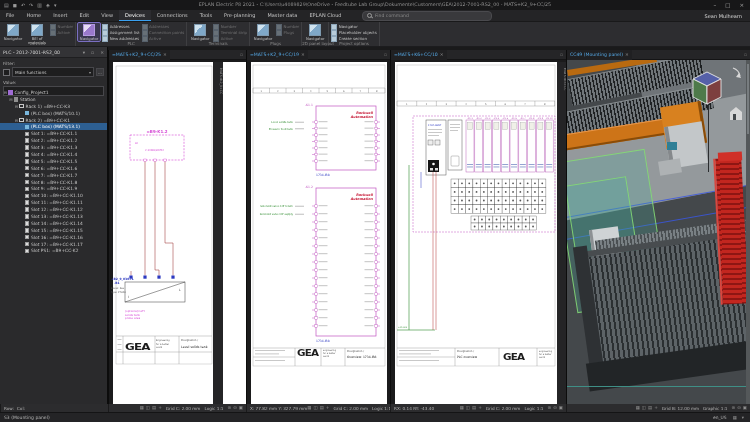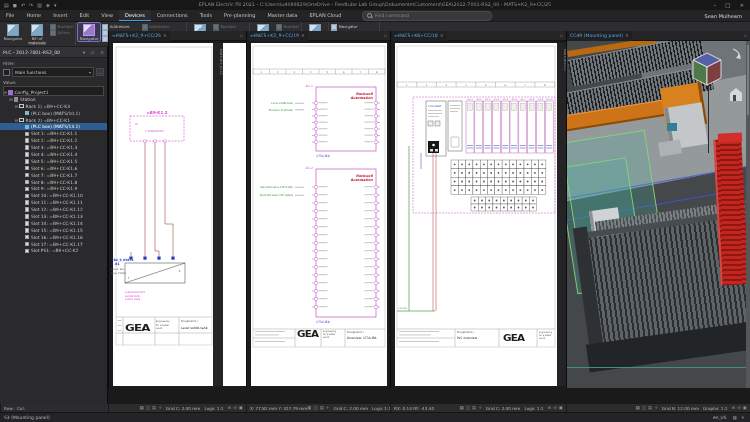--- a/index.html
+++ b/index.html
@@ -52,21 +52,21 @@
   .trow{display:flex;align-items:center;height:6.9px;font-size:4.4px;color:#c5c5c5;white-space:nowrap;}
   .trow.sel{background:#2d5f92;color:#fff;}
   .exp{font-size:4px;color:#9a9a9a;width:5px;flex:none;text-align:center;}
   .ti{width:4.5px;height:4.5px;display:inline-block;margin-right:2px;flex:none;box-sizing:border-box;}
   .ti-project{background:#a06cd5;}
   .ti-station{background:#8f8f8f;}
   .ti-rack{border:1px solid #c8c8c8;background:transparent;}
   .ti-plcbox{background:#79b7dd;}
   .ti-slot{border:1px solid #9f9f9f;background:#dcdcdc;}
   
-  .pane{position:absolute;top:31px;height:357px;background:#a21caf;border-left:1px solid #0c0c0c;box-sizing:border-box;}
+  .pane{position:absolute;top:50px;height:357px;background:#a21caf;border-left:1px solid #0c0c0c;box-sizing:border-box;}
   .tabstrip{height:10px;background:#252527;display:flex;align-items:center;border-bottom:1px solid #141415;box-sizing:border-box;}
   .tab{display:flex;align-items:center;gap:2px;padding:0 3px;height:10px;background:#202022;}
   .tab-label{font-size:4.6px;color:#56aae8;white-space:nowrap;}
   .tab-close{font-size:4.6px;color:#8d8d8d;}
   .strip-btn{margin-left:auto;margin-right:3px;font-size:4.4px;color:#7d7d7d;}
   .canvas{position:relative;width:100%;height:347px;overflow:hidden;}
   
   .sbar{position:absolute;top:404px;height:8px;background:#2c2c2e;border-left:1px solid #1a1a1b;display:flex;align-items:center;box-sizing:border-box;overflow:hidden;}
   .sb-co{font-size:4.2px;color:#b5b5b5;margin-left:3px;white-space:nowrap;}
   .sb-ics{margin-left:auto;display:flex;gap:2px;}

